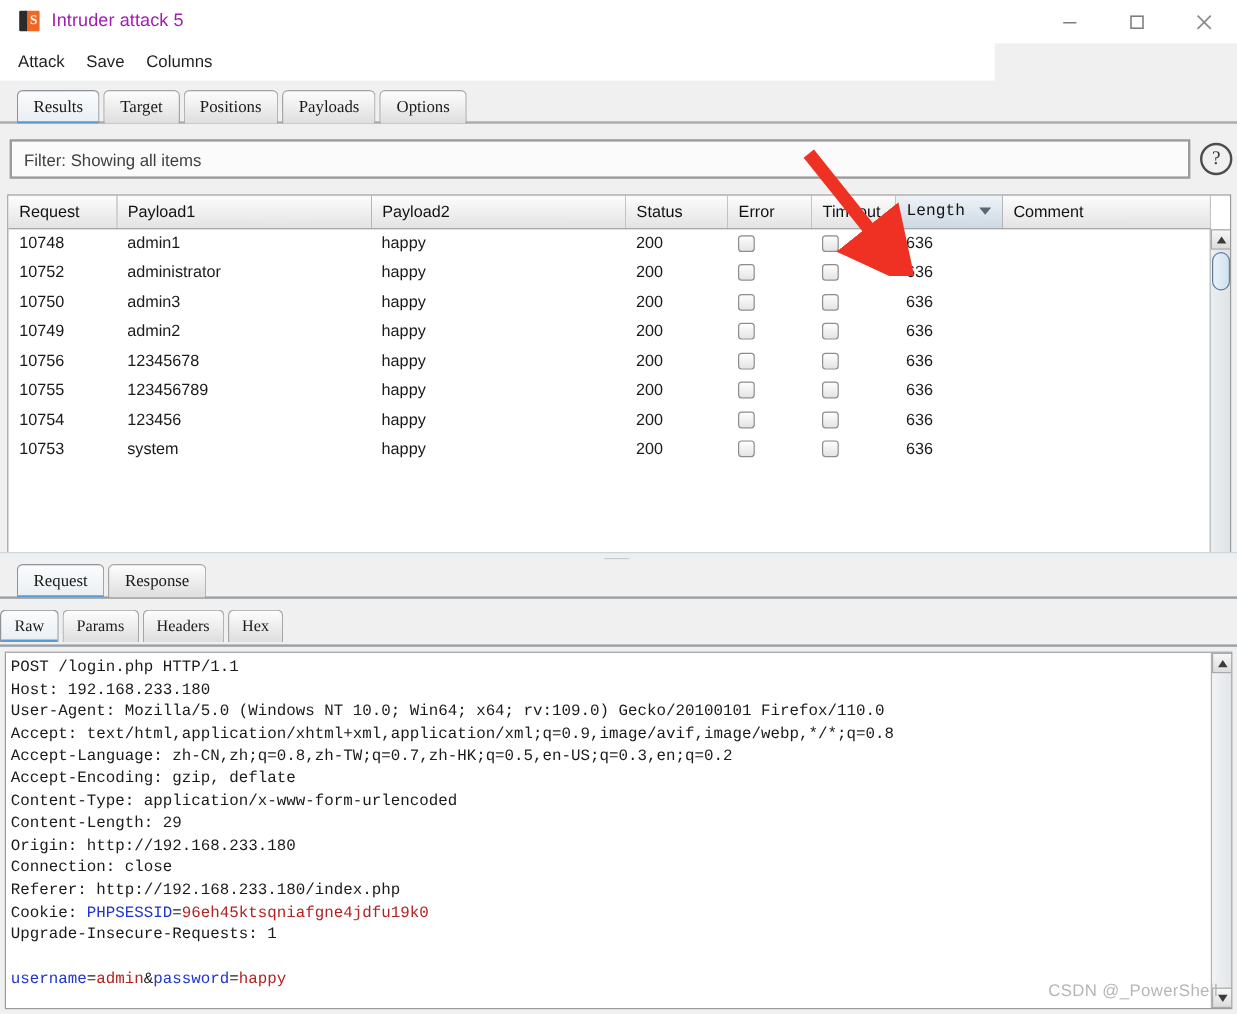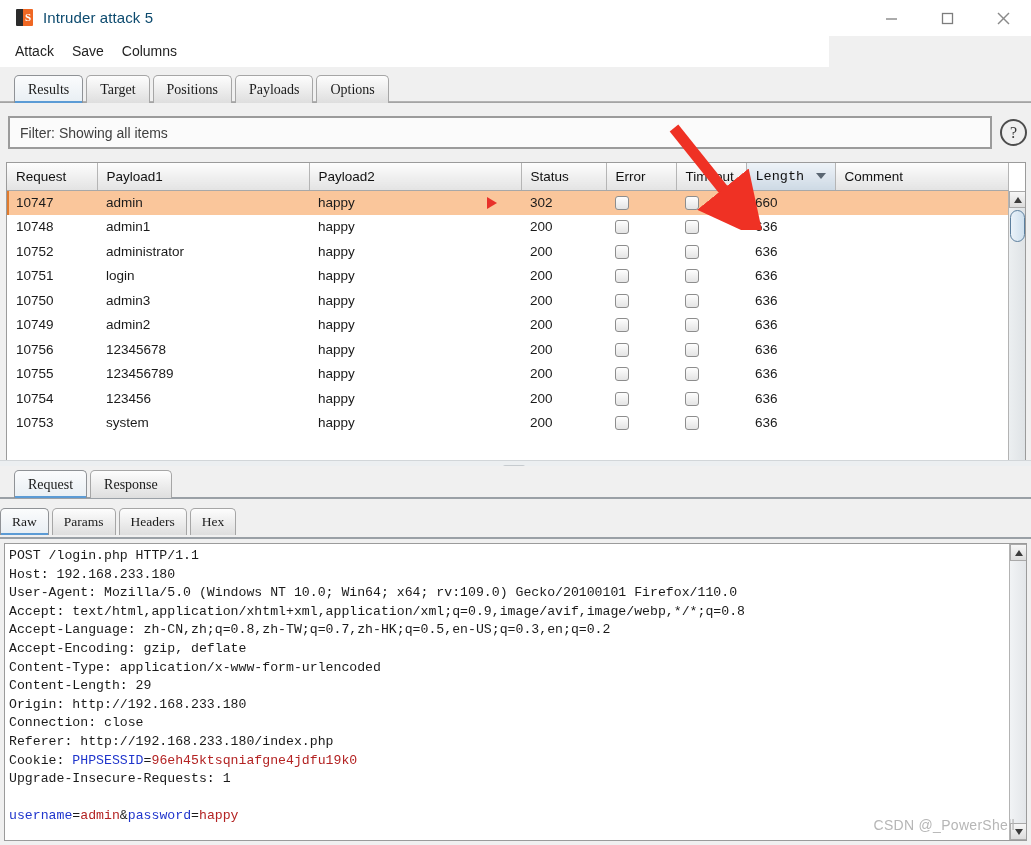--- a/index.html
+++ b/index.html
@@ -39,21 +39,21 @@
   .burp-icon .right {
     position: absolute; left: 7px; top: 0; width: 10px; height: 17px;
     background: #ef6723; border-radius: 0 1px 1px 0;
   }
   .burp-icon .s {
     position: absolute; left: 9px; top: 3px; width: 5px; height: 11px;
     color: #fff; font-size: 11px; line-height: 11px; font-weight: bold;
     font-family: "Liberation Serif", serif;
   }
   .window-title {
-    font-size: 15px; color: #0c4a6e; letter-spacing: .1px;
+    font-size: 15px; color: #a21caf; letter-spacing: .1px;
   }
   .win-ctrls {
     position: absolute; right: 0; top: 0; height: 36px;
     display: flex; align-items: center;
   }
   .win-btn {
     width: 56px; height: 36px; display: flex; align-items: center;
     justify-content: center; color: #7d7d7d;
   }
   .win-btn svg { display: block; }
@@ -351,53 +351,33 @@
             <th>Error</th>
             <th>Timeout</th>
             <th class="sorted">
               <span>Length</span>
               <span class="sortcaret"></span>
             </th>
             <th>Comment</th>
           </tr>
         </thead>
         <tbody>
-            <tr class="row-hit">
-              <td>10747</td>
-              <td>admin</td>
-              <td class="payload2-cell">happy<span class="hit-marker"></span></td>
-              <td>302</td>
-              <td class="cb-cell"><span class="cb"></span></td>
-              <td class="cb-cell"><span class="cb"></span></td>
-              <td>660</td>
-              <td></td>
-            </tr>
             <tr>
               <td>10748</td>
               <td>admin1</td>
               <td class="payload2-cell">happy</td>
               <td>200</td>
               <td class="cb-cell"><span class="cb"></span></td>
               <td class="cb-cell"><span class="cb"></span></td>
               <td>636</td>
               <td></td>
             </tr>
             <tr>
               <td>10752</td>
               <td>administrator</td>
-              <td class="payload2-cell">happy</td>
-              <td>200</td>
-              <td class="cb-cell"><span class="cb"></span></td>
-              <td class="cb-cell"><span class="cb"></span></td>
-              <td>636</td>
-              <td></td>
-            </tr>
-            <tr>
-              <td>10751</td>
-              <td>login</td>
               <td class="payload2-cell">happy</td>
               <td>200</td>
               <td class="cb-cell"><span class="cb"></span></td>
               <td class="cb-cell"><span class="cb"></span></td>
               <td>636</td>
               <td></td>
             </tr>
             <tr>
               <td>10750</td>
               <td>admin3</td>

